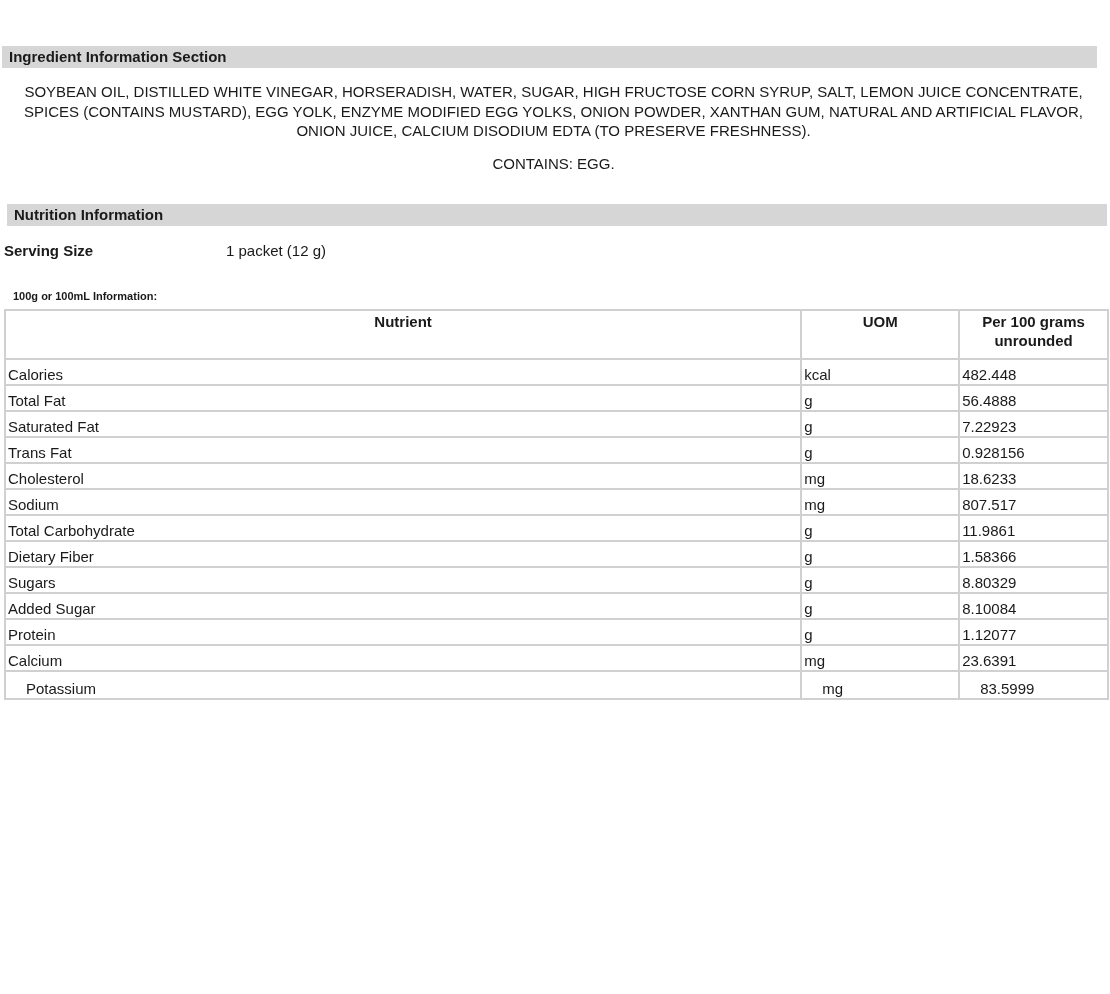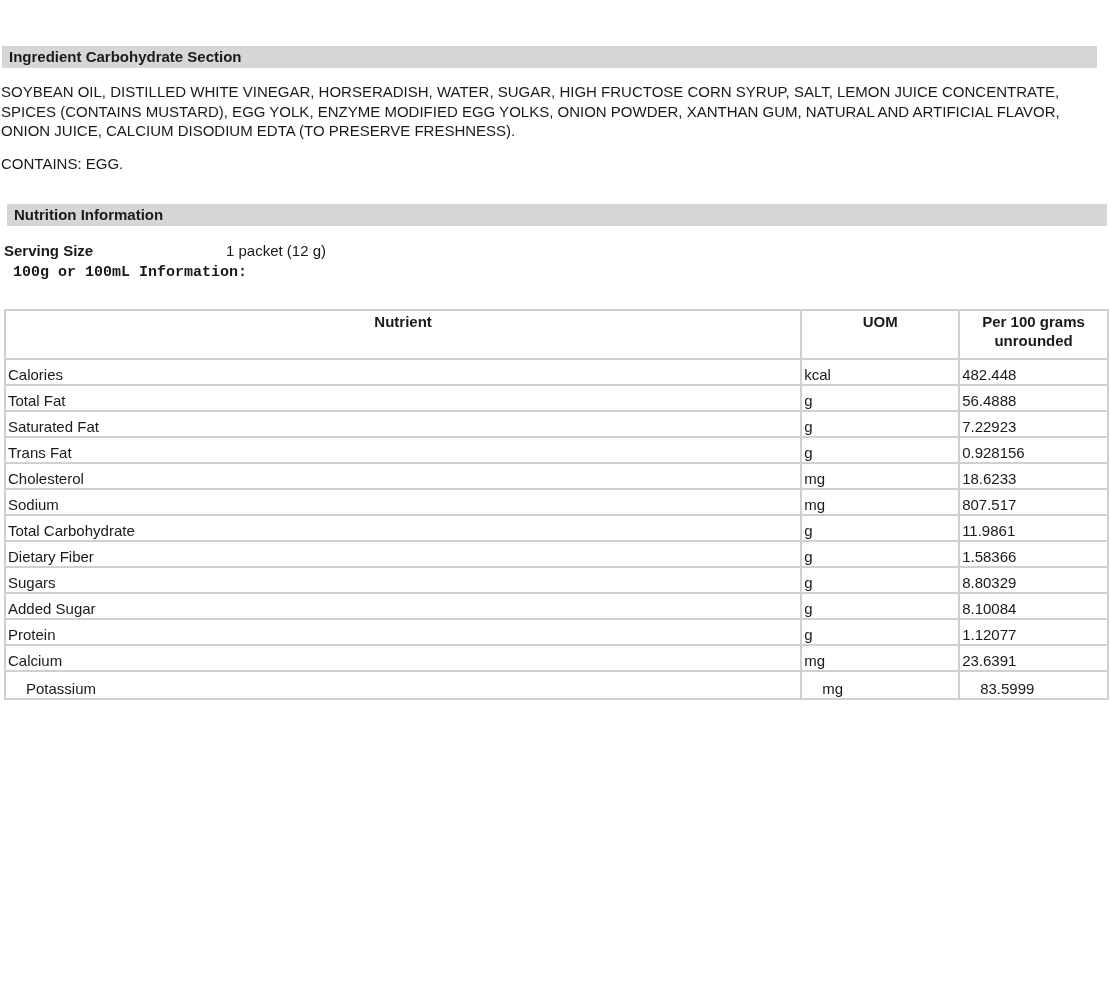--- a/index.html
+++ b/index.html
@@ -9,31 +9,31 @@
   }
   .section-bar {
     position: absolute; background: #d6d6d6;
     font-weight: bold; font-size: 15px; line-height: 22px;
     padding-left: 7px; box-sizing: border-box; height: 22px;
   }
   #ingredient-bar { left: 2px; top: 46px; width: 1095px; }
   #nutrition-bar { left: 7px; top: 204px; width: 1100px; }
   .para {
     position: absolute; left: 1px; font-size: 15px; line-height: 19.5px;
-    width: 1105px; margin: 0;
+    width: 1105px; margin: 0; text-align: center;
   }
   #ingredients-text { top: 82px; }
   #contains-text { top: 154px; }
   .serving {
     position: absolute; top: 241px; font-size: 15px; line-height: 20px;
   }
   #serving-label { left: 4px; font-weight: bold; }
   #serving-value { left: 226px; }
   #per100-label {
-    position: absolute; left: 13px; top: 263px; font-size: 15px; line-height: 20px; font-weight: bold; font-family: Liberation Mono, monospace;
+    position: absolute; left: 13px; top: 286px; font-size: 11px; line-height: 20px; font-weight: bold;
   }
   table.nut {
     position: absolute; left: 4px; top: 309px; width: 1105px;
     border-collapse: separate; border-spacing: 0;
     border: 2px solid #d0d0d0;
     font-size: 15px;
   }
   table.nut th {
     font-weight: bold; text-align: center; vertical-align: top;
     height: 39px; padding: 1px 2px 8px 2px; line-height: 19px;
@@ -48,21 +48,21 @@
   table.nut tr:last-child td { border-bottom: none; padding-left: 20px; }
   table.nut th:last-child, table.nut td:last-child { border-right: none; }
   .col-nutrient { width: 808px; }
   .col-uom { width: 160px; }
   .col-val { width: 148px; }
   table.nut th.col-val { text-align: center; }
 </style>
 </head>
 <body>
 
-<div id="ingredient-bar" class="section-bar">Ingredient Carbohydrate Section</div>
+<div id="ingredient-bar" class="section-bar">Ingredient Information Section</div>
 <p id="ingredients-text" class="para">SOYBEAN OIL, DISTILLED WHITE VINEGAR, HORSERADISH, WATER, SUGAR, HIGH FRUCTOSE CORN SYRUP, SALT, LEMON JUICE CONCENTRATE, SPICES (CONTAINS MUSTARD), EGG YOLK, ENZYME MODIFIED EGG YOLKS, ONION POWDER, XANTHAN GUM, NATURAL AND ARTIFICIAL FLAVOR, ONION JUICE, CALCIUM DISODIUM EDTA (TO PRESERVE FRESHNESS).</p>
 <p id="contains-text" class="para">CONTAINS: EGG.</p>
 
 <div id="nutrition-bar" class="section-bar">Nutrition Information</div>
 <div id="serving-label" class="serving">Serving Size</div>
 <div id="serving-value" class="serving">1 packet (12 g)</div>
 <div id="per100-label">100g or 100mL Information:</div>
 
 <table class="nut">
   <thead>

